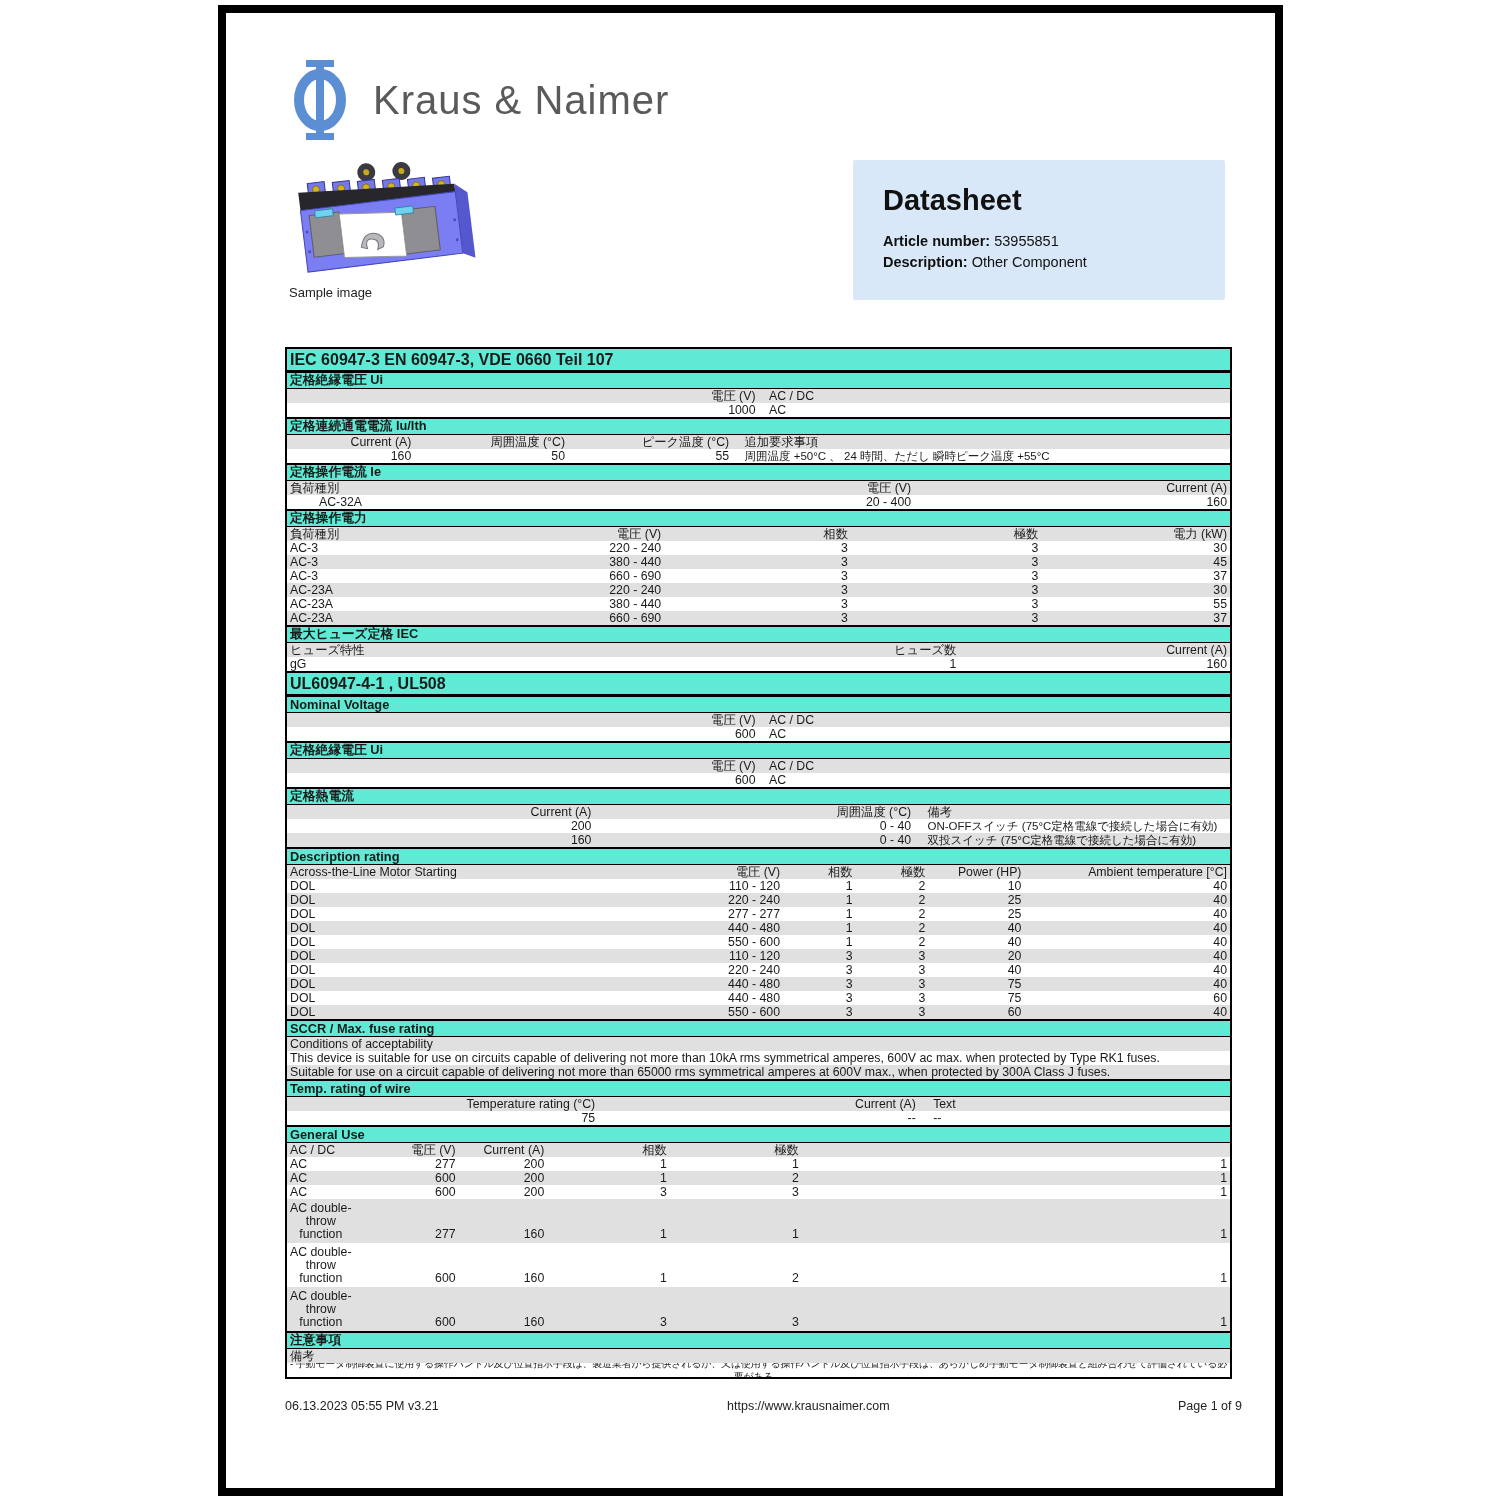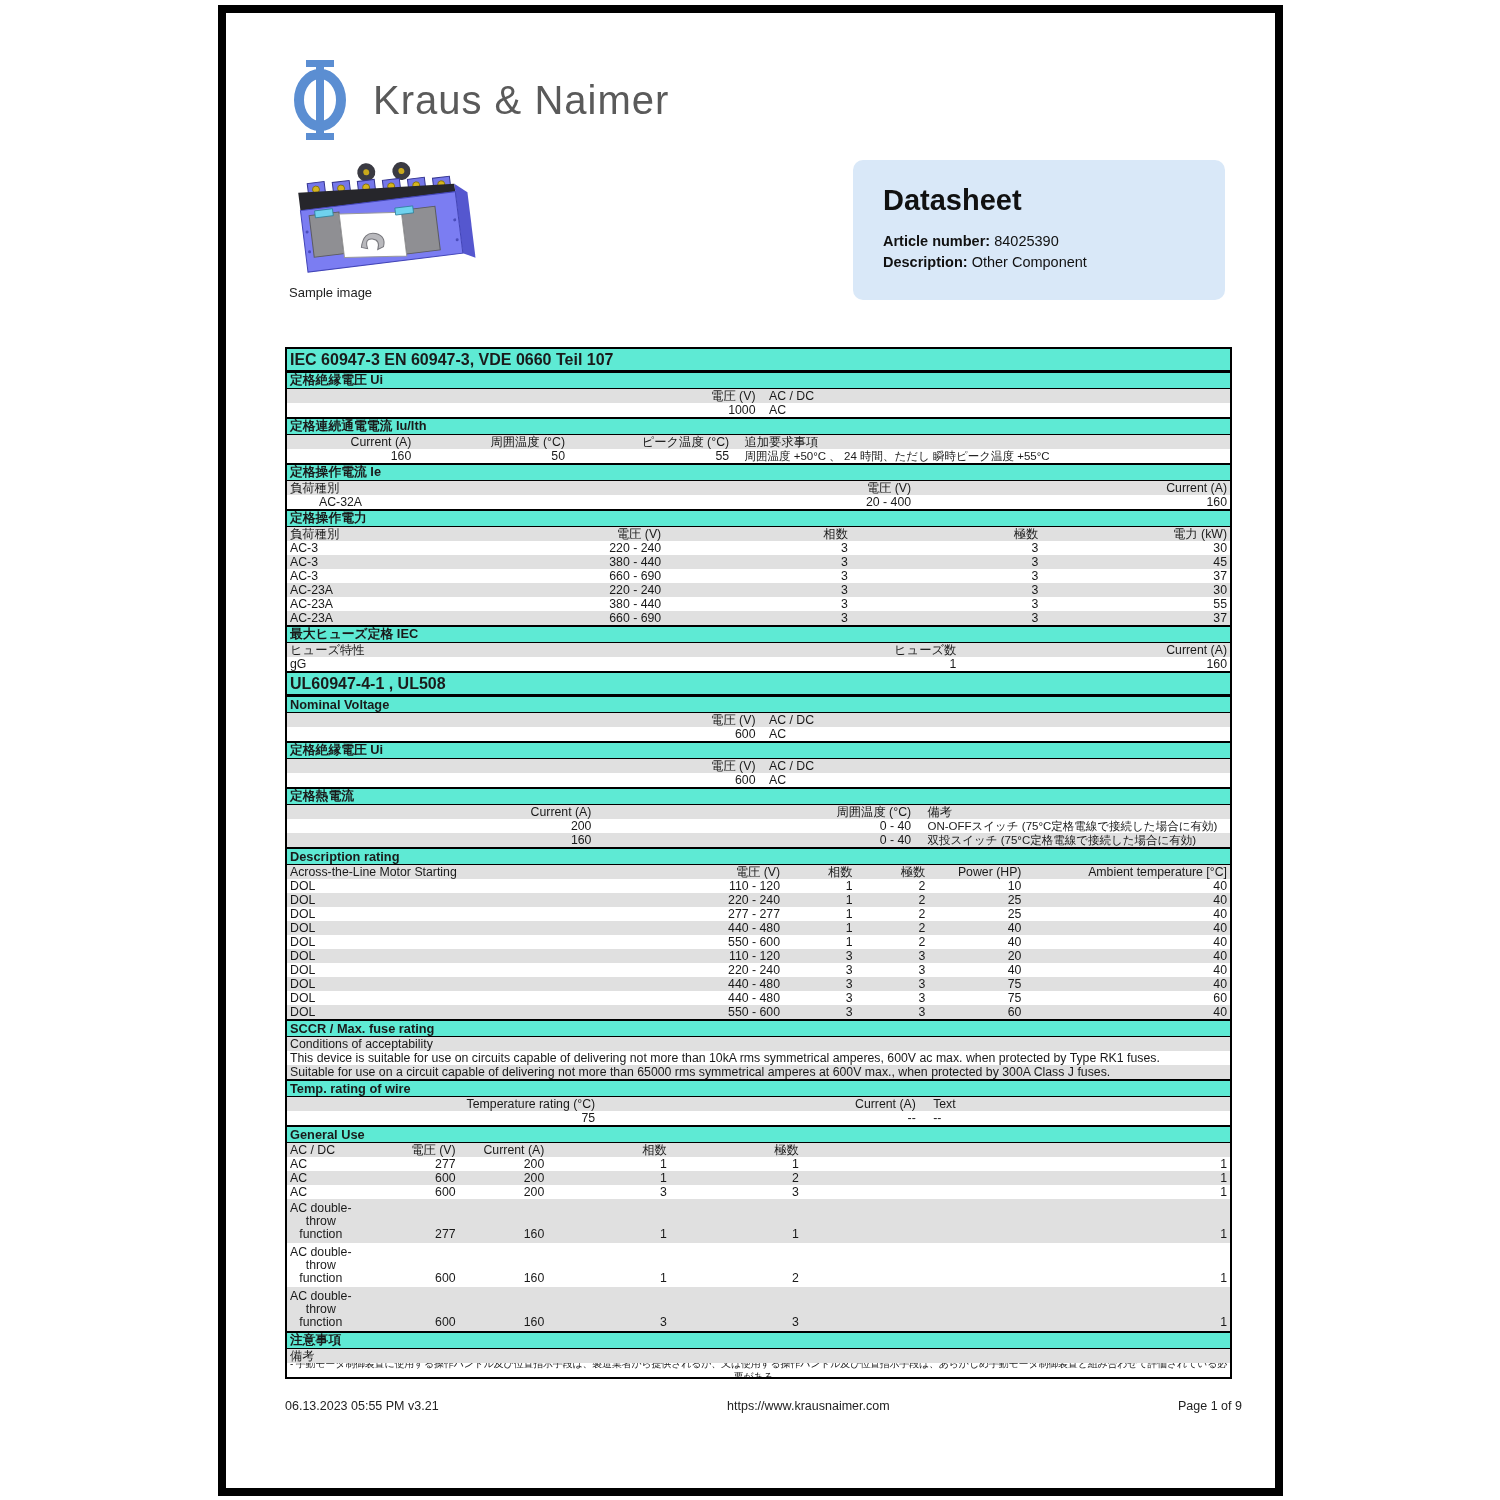--- a/index.html
+++ b/index.html
@@ -12,21 +12,21 @@
   
   .logo{position:absolute;left:67px;top:45px;display:flex;align-items:center;gap:26px;}
   .brand-name{font-size:40px;color:#5a5a5a;letter-spacing:1px;font-weight:400;}
 
   
   .product{position:absolute;left:64px;top:139px;width:196px;height:132px;}
   .caption{position:absolute;left:63px;top:272px;font-size:13px;color:#222;}
 
   
   .ds-card{position:absolute;left:627px;top:147px;width:372px;height:140px;background:#d9e8f8;
-           border-radius:10px;box-sizing:border-box;padding:24px 30px;}
+           border-radius:2px;box-sizing:border-box;padding:24px 30px;}
   .ds-title{font-size:29px;font-weight:bold;color:#111;margin:0 0 14px 0;}
   .ds-line{font-size:14.5px;line-height:21px;color:#111;}
   .ds-line b{font-weight:bold;}
 
   
   .doc-table{position:absolute;left:59px;top:334px;width:943px;border:2px solid #000;
              box-sizing:content-box;background:#fff;}
   .sec-title{height:15px;display:flex;align-items:center;font-weight:bold;font-size:12.8px;
              border-bottom:1px solid #000;background:#5eead4;padding:0 3px;}
   .sec-title.big{height:21px;font-size:16px;}
@@ -99,21 +99,21 @@
               <circle cx="16" cy="90" r="1.5"></circle>
             <circle cx="164" cy="76" r="1.5"></circle>
               <circle cx="164" cy="96" r="1.5"></circle>
           </g>
         </g>
       </svg>
       <div class="caption">Sample image</div>
 
       <div class="ds-card">
         <div class="ds-title">Datasheet</div>
-        <div class="ds-line"><b>Article number:</b> <span>84025390</span></div>
+        <div class="ds-line"><b>Article number:</b> <span>53955851</span></div>
         <div class="ds-line"><b>Description:</b> <span>Other Component</span></div>
       </div>
 
       <div class="doc-table" id="doc-table">
           <div class="sec-title big">IEC 60947-3 EN 60947-3, VDE 0660 Teil 107</div>
           <div class="sec-title">定格絶縁電圧 Ui</div>
           <div class="t-row g">
             <div class="t-cell ar" style="left: 0%; right: 50%;">電圧 (V)</div>
             <div class="t-cell al" style="left: 50.8%; right: 0%;">AC / DC</div>
           </div>

